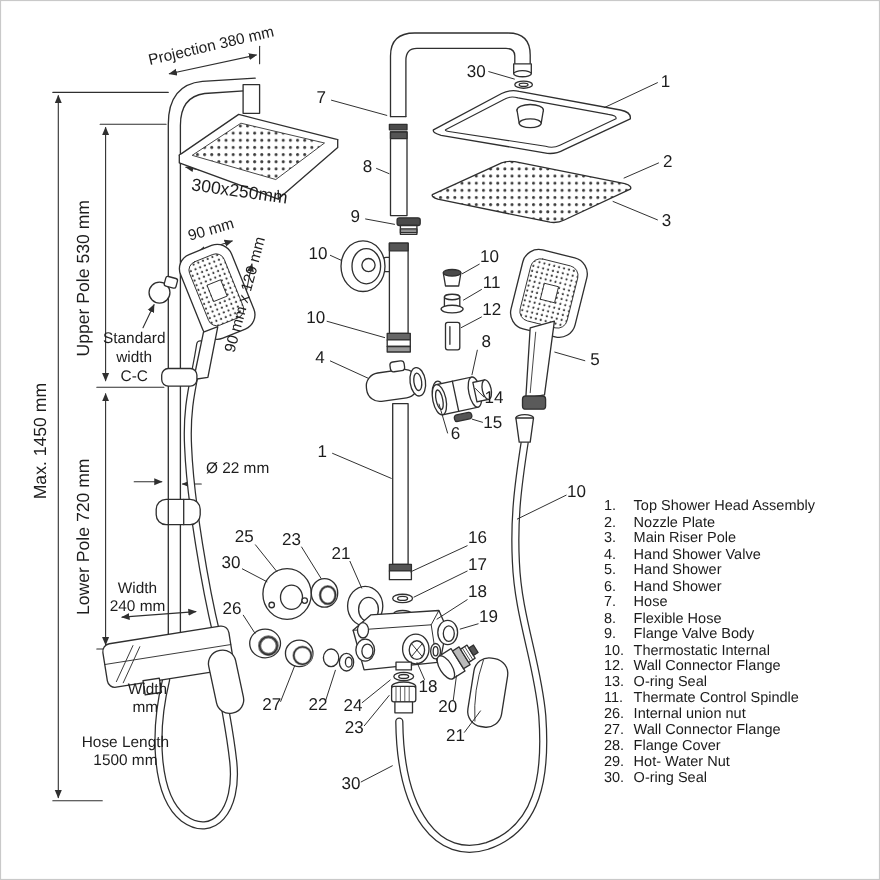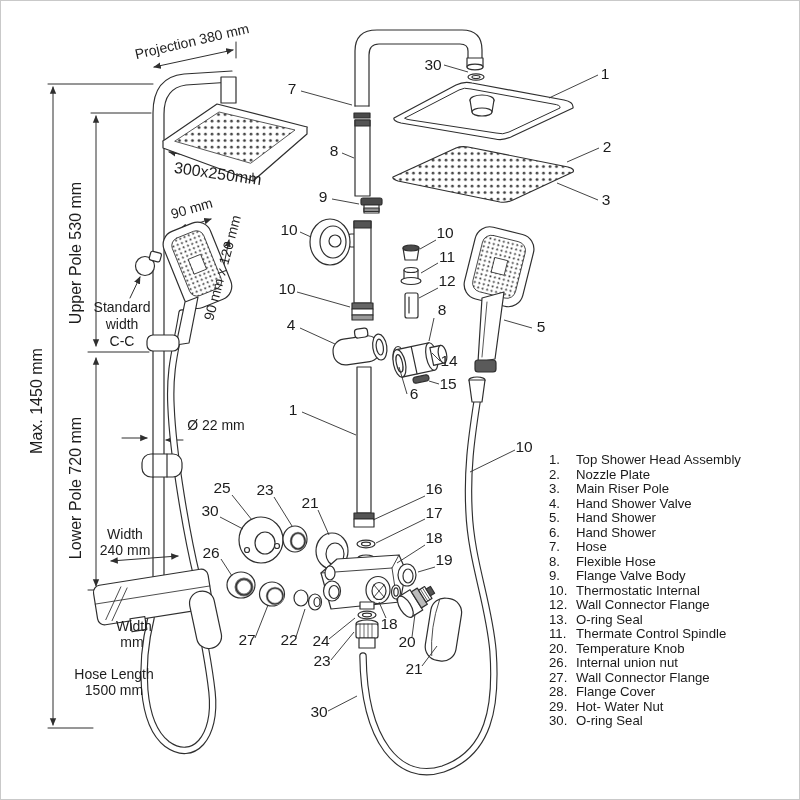--- a/index.html
+++ b/index.html
@@ -426,24 +426,20 @@
       </div>
       <div class="plrow">
         <span class="plnum">13.</span>
         <span>O-ring Seal</span>
       </div>
       <div class="plrow">
         <span class="plnum">11.</span>
         <span>Thermate Control Spindle</span>
       </div>
       <div class="plrow">
-        <span class="plnum">20.</span>
-        <span>Temperature Knob</span>
-      </div>
-      <div class="plrow">
         <span class="plnum">26.</span>
         <span>Internal union nut</span>
       </div>
       <div class="plrow">
         <span class="plnum">27.</span>
         <span>Wall Connector Flange</span>
       </div>
       <div class="plrow">
         <span class="plnum">28.</span>
         <span>Flange Cover</span>

